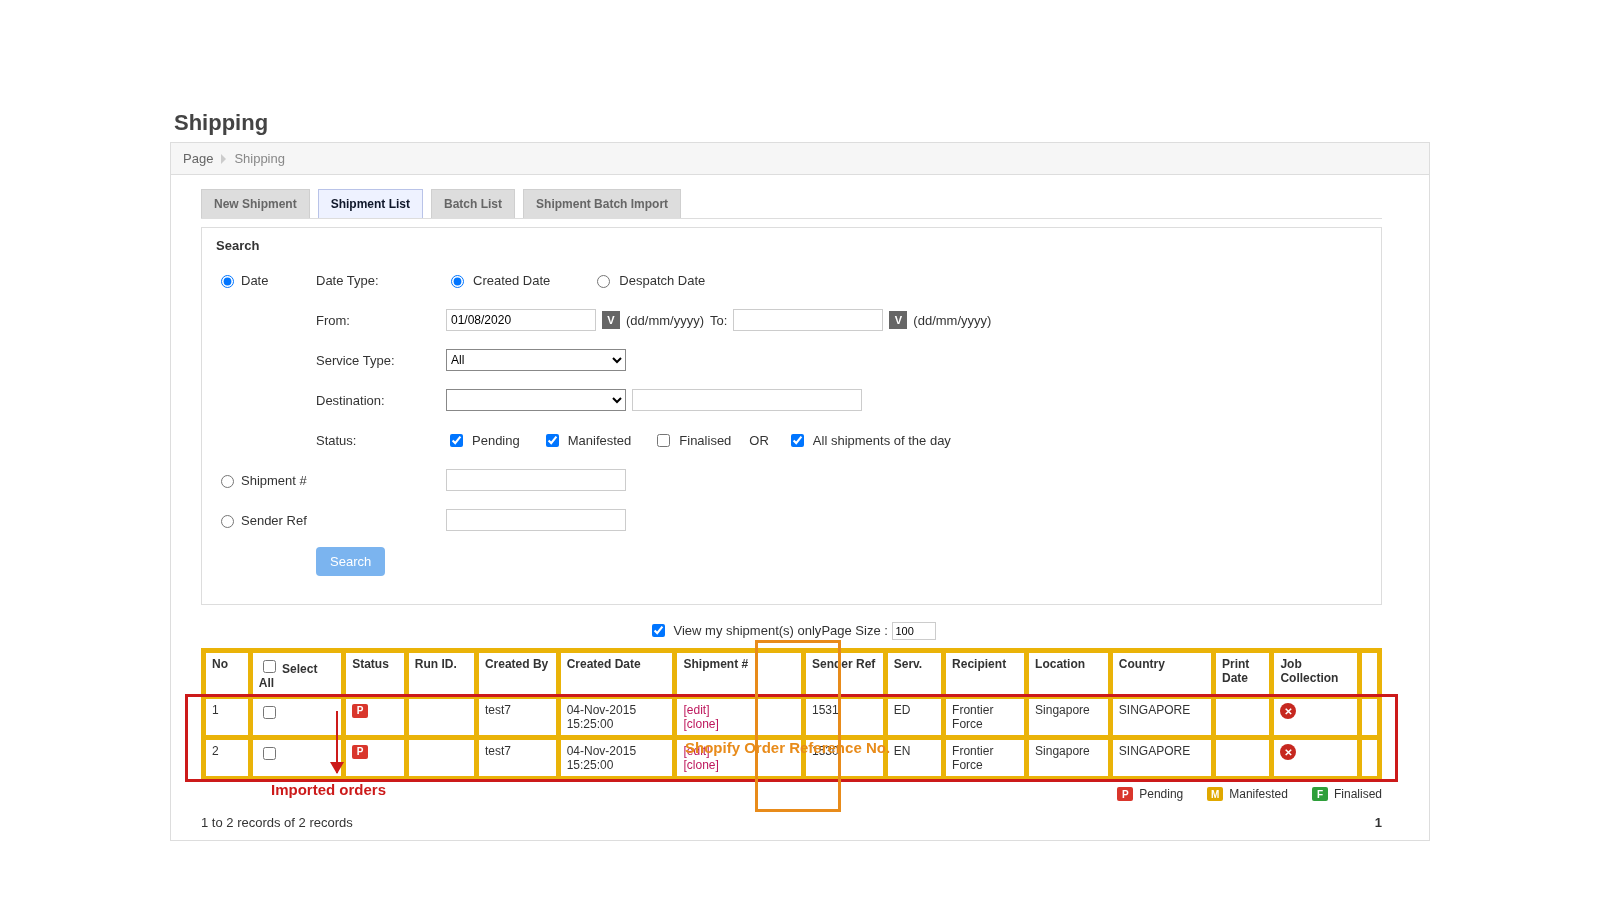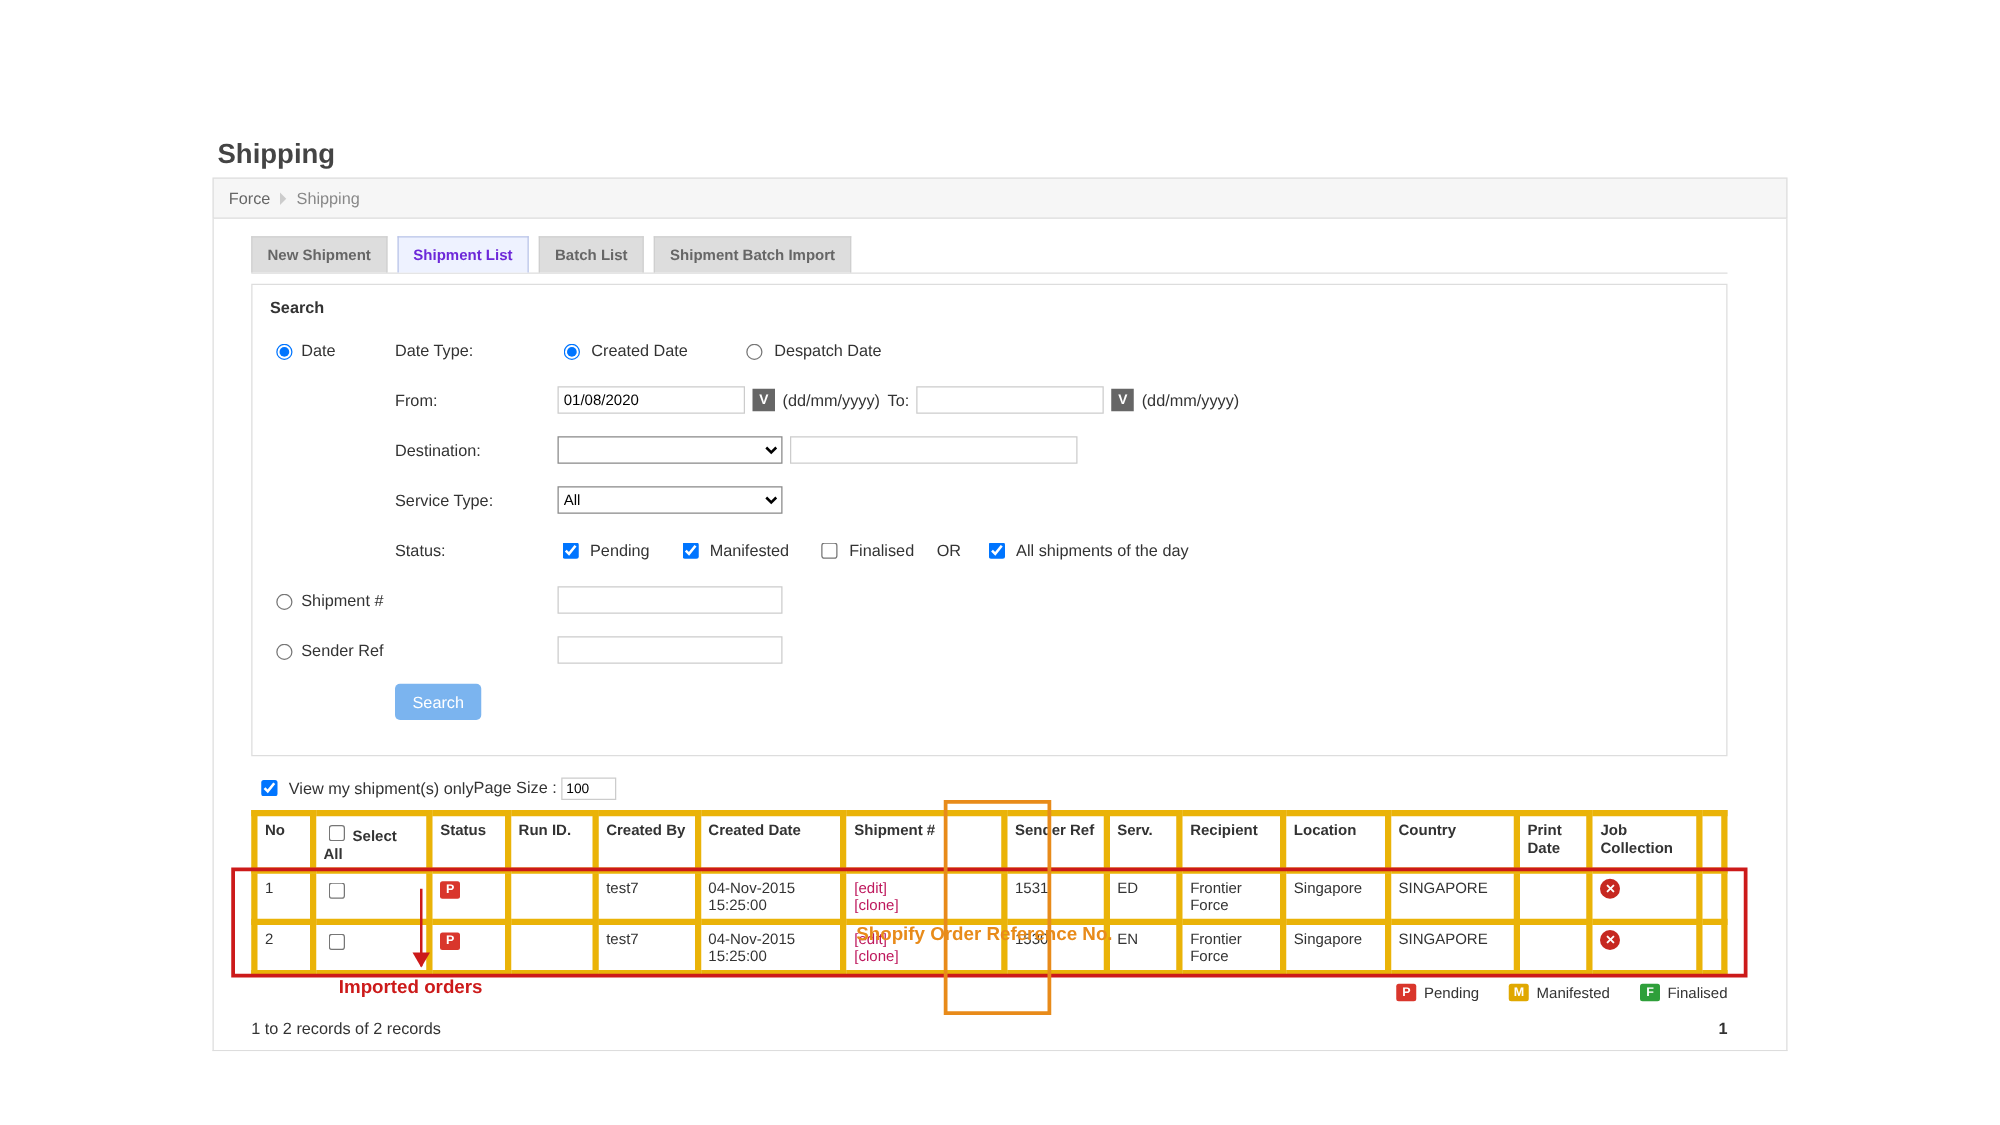--- a/index.html
+++ b/index.html
@@ -53,21 +53,21 @@
     border: 1px solid #cfcfcf;
     border-bottom: none;
     color: #666;
     background: #ddd;
     font-weight: bold;
     font-size: 12px;
     cursor: pointer;
   }
   .tab.active {
     background: #eef2ff;
-    color: #6d28d9;
+    color: #0f172a;
     border-color: #b9c3e8;
   }
   .search-box {
     border: 1px solid #ddd;
     padding: 10px 14px 14px 14px;
     margin: 6px 0 16px 0;
     font-size: 13px;
     color: #333;
   }
   .search-title { font-weight: bold; margin-bottom: 6px; }
@@ -102,21 +102,21 @@
   }
   .btn-search {
     background:#7bb4ef;
     color:#fff;
     border:none;
     border-radius:4px;
     padding:7px 14px;
     font-size:13px;
     cursor:pointer;
   }
-  .viewrow { display:flex; align-items:center; justify-content:flex-start; margin:8px 4px; }
+  .viewrow { display:flex; align-items:center; justify-content:center; margin:8px 4px; }
   .pagesize input { width:44px; height:18px; border:1px solid #ccc; font-size:11px; padding:0 3px; }
   table.grid {
     width:100%;
     border-collapse: collapse;
     font-size:12px;
   }
   table.grid th, table.grid td {
     border:5px solid #eab308;
     padding:4px 6px;
     text-align:left;
@@ -173,21 +173,21 @@
   .rel { position:relative; }
 </style>
 </head>
 <body>
 
 <div class="wrap rel">
 
   <h1>Shipping</h1>
 
   <div class="breadcrumb">
-    <span>Force</span>
+    <span>Page</span>
     <span class="bc-sep"></span>
     <span class="bc-current">Shipping</span>
   </div>
 
   <div class="panel rel">
 
     <div class="tabs">
       <div class="tab">New Shipment</div>
       <div class="tab active">Shipment List</div>
       <div class="tab">Batch List</div>
@@ -221,34 +221,34 @@
           <span>(dd/mm/yyyy)</span>
           <span>To:</span>
           <input type="text" class="txt" style="">
           <span class="vbtn">V</span>
           <span>(dd/mm/yyyy)</span>
         </div>
       </div>
 
       <div class="form-row">
         <div></div>
-        <span>Destination:</span>
-        <div class="ctrls">
-          <select class="sel"><option></option></select>
-          <input type="text" class="txt" style="width: 230px;">
-        </div>
-      </div>
-
-      <div class="form-row">
-        <div></div>
         <span>Service Type:</span>
         <div class="ctrls">
           <select class="sel">
             <option>All</option>
           </select>
+        </div>
+      </div>
+
+      <div class="form-row">
+        <div></div>
+        <span>Destination:</span>
+        <div class="ctrls">
+          <select class="sel"><option></option></select>
+          <input type="text" class="txt" style="width: 230px;">
         </div>
       </div>
 
       <div class="form-row">
         <div></div>
         <span>Status:</span>
         <div class="ctrls">
           <input type="checkbox" checked="" style="">
           <span>Pending</span>
           <span style="width:10px"></span>

